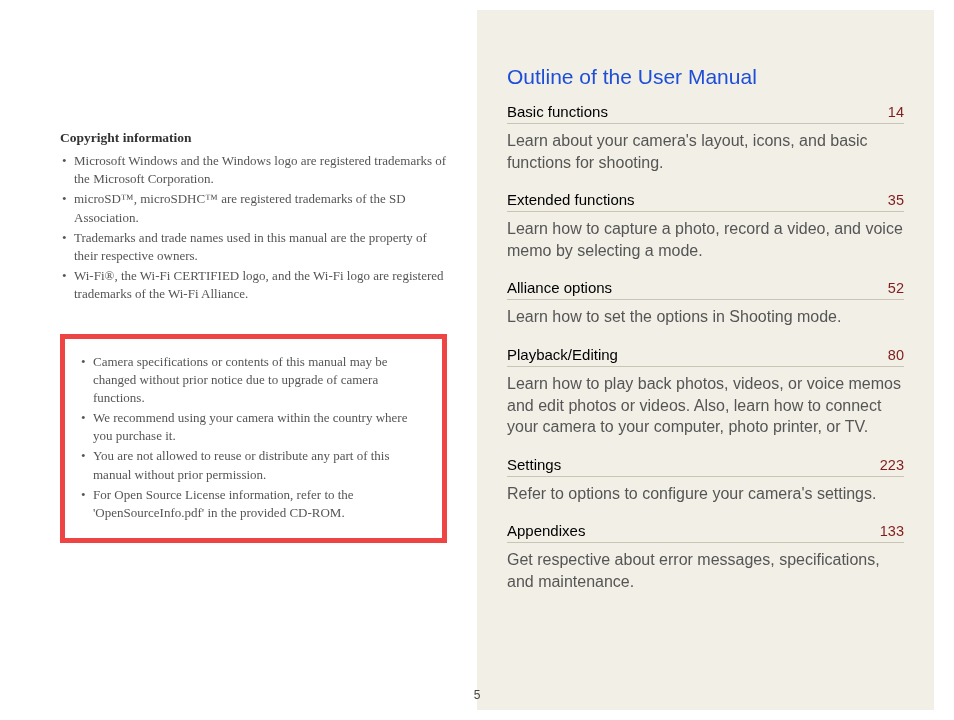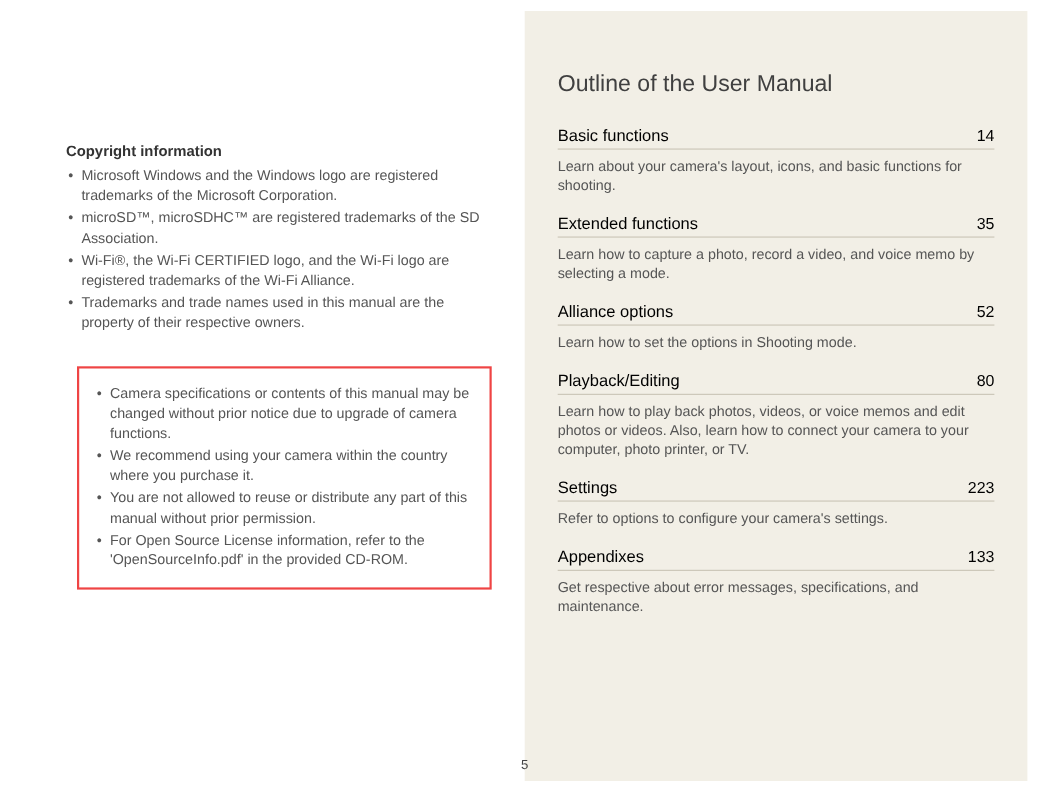--- a/index.html
+++ b/index.html
@@ -11,20 +11,21 @@
     position: relative;
   }
   .page {
     display: flex;
     width: 954px;
     height: 720px;
   }
   .left-col {
     width: 477px;
     padding: 130px 30px 0 60px;
+    font-family: Liberation Serif, serif;
   }
   .right-col {
     width: 457px;
     height: 700px;
     margin: 10px 20px 10px 0;
     background: #f2efe6;
     padding: 55px 30px 0 30px;
   }
   .copyright-heading {
     font-size: 13.5px;
@@ -44,78 +45,77 @@
     color: #555;
     margin-bottom: 2px;
   }
   .bullet-list li::before {
     content: "•";
     position: absolute;
     left: 2px;
     color: #555;
   }
   .note-box {
-    border: 2px solid #ef4444;
+    border: 5px solid #ef4444;
     padding: 14px 18px 14px 14px;
     margin-top: 30px;
-    margin-left: 10px;
   }
   .note-box .bullet-list { margin-bottom: 0; }
   .note-box .bullet-list li { margin-bottom: 2px; }
   .page-num {
     position: absolute;
     left: 0;
     right: 0;
     bottom: 18px;
     text-align: center;
     font-size: 12px;
     color: #444;
   }
   .outline-title {
     font-size: 21px;
-    color: #404040;
+    color: #1d4ed8;
     font-weight: 400;
-    margin-bottom: 26px;
+    margin-bottom: 14px;
   }
   .outline-item { margin-bottom: 18px; }
   .outline-row {
     display: flex;
     justify-content: space-between;
     align-items: baseline;
     border-bottom: 1px solid #c9c4b5;
     padding-bottom: 3px;
     margin-bottom: 6px;
   }
   .outline-name {
     font-size: 15px;
     color: #000000;
     font-weight: 400;
   }
   .outline-page {
     font-size: 14.5px;
-    color: #000000;
+    color: #7f1d1d;
   }
   .outline-desc {
-    font-size: 13px;
+    font-size: 16px;
     line-height: 1.35;
     color: #555;
   }
 </style>
 </head>
 <body>
 
 <div class="page">
 
   <div class="left-col">
     <div class="copyright-heading">Copyright information</div>
     <ul class="bullet-list">
       <li>Microsoft Windows and the Windows logo are registered trademarks of the Microsoft Corporation.</li>
       <li>microSD™, microSDHC™ are registered trademarks of the SD Association.</li>
+      <li>Trademarks and trade names used in this manual are the property of their respective owners.</li>
       <li>Wi-Fi®, the Wi-Fi CERTIFIED logo, and the Wi-Fi logo are registered trademarks of the Wi-Fi Alliance.</li>
-      <li>Trademarks and trade names used in this manual are the property of their respective owners.</li>
     </ul>
 
     <div class="note-box">
       <ul class="bullet-list">
         <li>Camera specifications or contents of this manual may be changed without prior notice due to upgrade of camera functions.</li>
         <li>We recommend using your camera within the country where you purchase it.</li>
         <li>You are not allowed to reuse or distribute any part of this manual without prior permission.</li>
         <li>For Open Source License information, refer to the 'OpenSourceInfo.pdf' in the provided CD-ROM.</li>
       </ul>
     </div>

